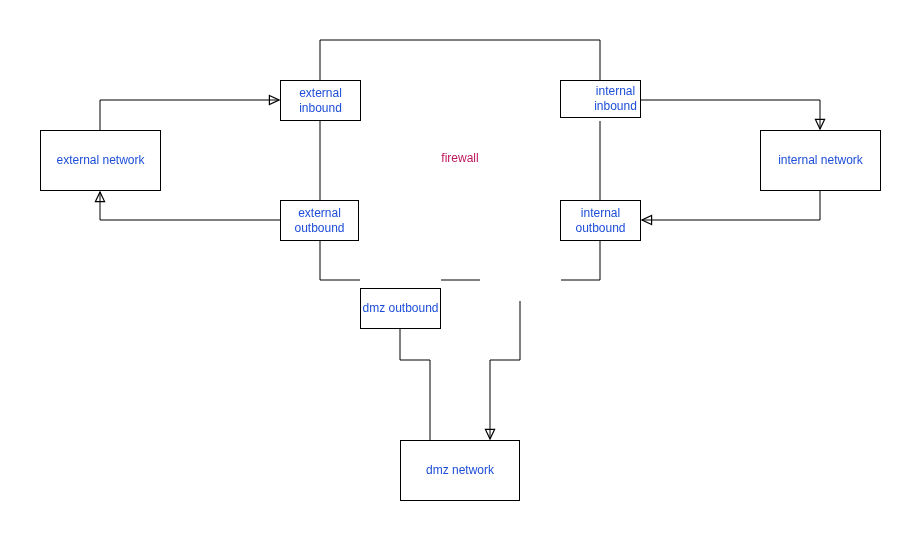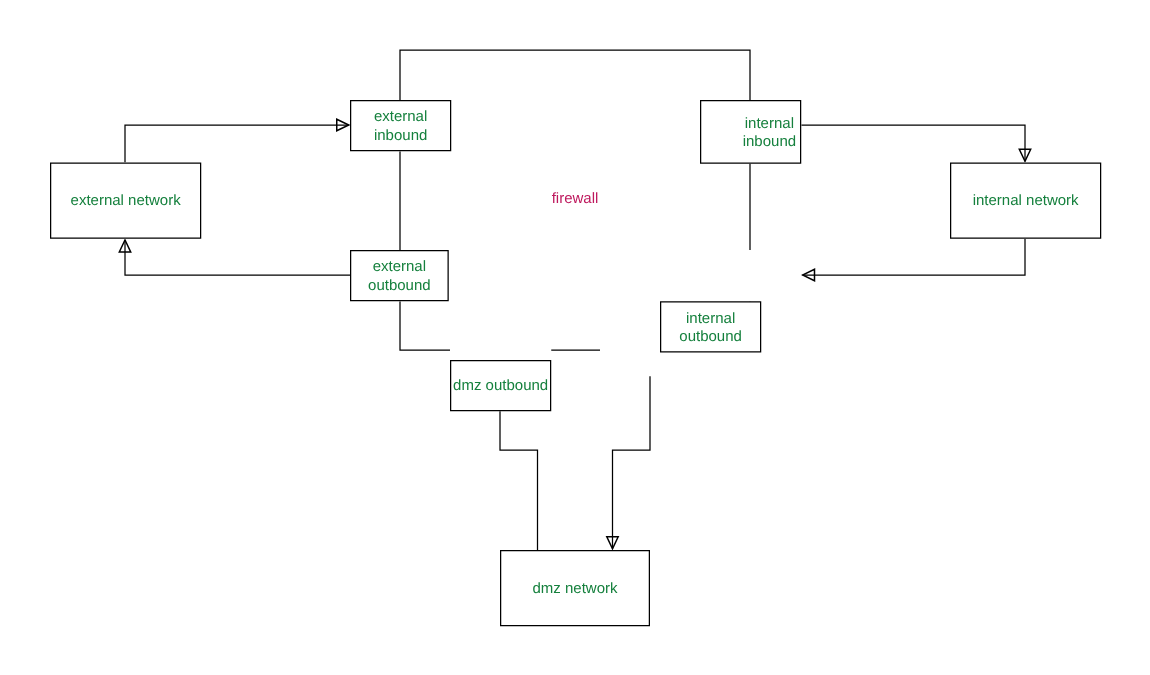--- a/index.html
+++ b/index.html
@@ -25,21 +25,21 @@
   .edges path {
     fill: none;
     stroke: #000000;
     stroke-width: 1;
   }
   .node {
     position: absolute;
     box-sizing: border-box;
     border: 1px solid #000000;
     background: #ffffff;
-    color: #15803d;
+    color: #1d4ed8;
     font-size: 12px;
     line-height: 1.25;
     display: flex;
     align-items: center;
     justify-content: center;
     text-align: center;
     padding: 1px;
   }
   .nowrap { white-space: nowrap; margin-top: 28px; }
   .floating-label {
@@ -47,22 +47,22 @@
     color: #be185d;
     font-size: 12px;
     text-align: center;
   }
   
   .n-external-network { left: 40px;  top: 130px; width: 121px; height: 61px; }
   .n-internal-network { left: 760px; top: 130px; width: 121px; height: 61px; }
   .n-dmz-network      { left: 400px; top: 440px; width: 120px; height: 61px; }
   .n-external-inbound  { left: 280px; top: 80px;  width: 81px; height: 41px; }
   .n-external-outbound { left: 280px; top: 200px; width: 79px; height: 41px; }
-  .n-internal-inbound  { left: 560px; top: 80px;  width: 81px; height: 51px; padding-left: 31px; }
-  .n-internal-outbound { left: 528px; top: 200px; width: 81px; height: 41px; margin-top: 41px; }
+  .n-internal-inbound  { left: 560px; top: 80px;  width: 81px; height: 38px; padding-left: 31px; }
+  .n-internal-outbound { left: 560px; top: 200px; width: 81px; height: 41px; }
   .n-dmz-outbound      { left: 360px; top: 260px; width: 81px; height: 41px; }
   .n-dmz-inbound       { left: 480px; top: 260px; width: 81px; height: 41px; }
   .l-firewall { left: 410px; top: 151px; width: 100px; }
 </style>
 </head>
 <body>
 
 <div class="canvas">
 
   <svg class="edges" viewBox="0 0 920 540" xmlns="http://www.w3.org/2000/svg">

